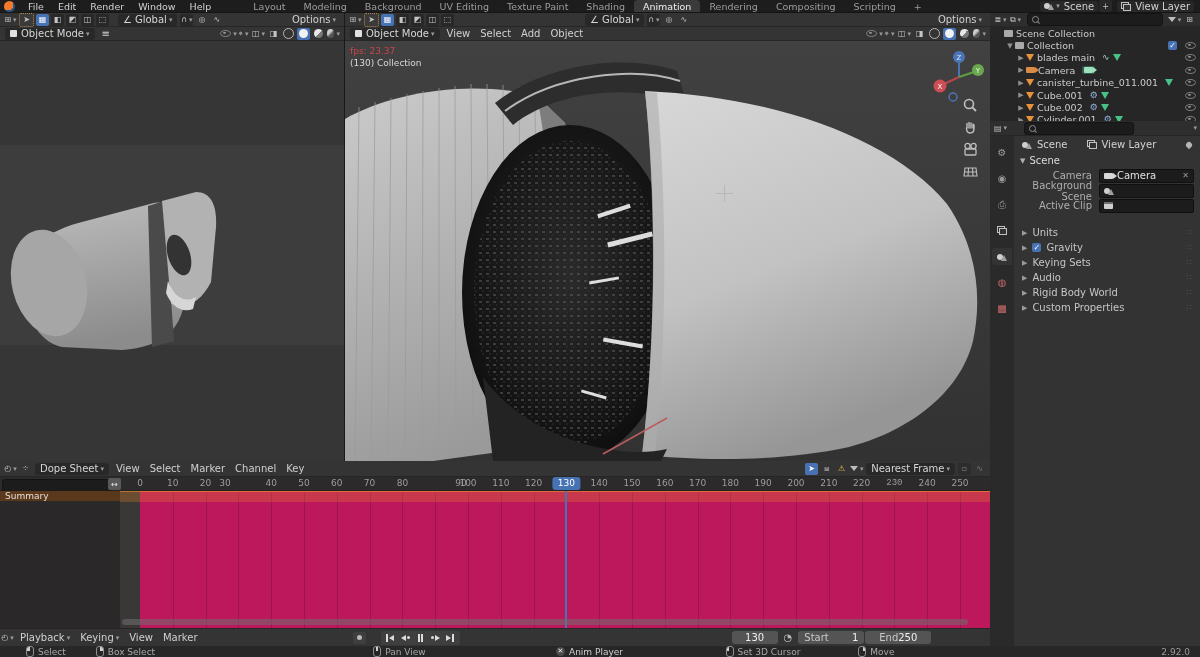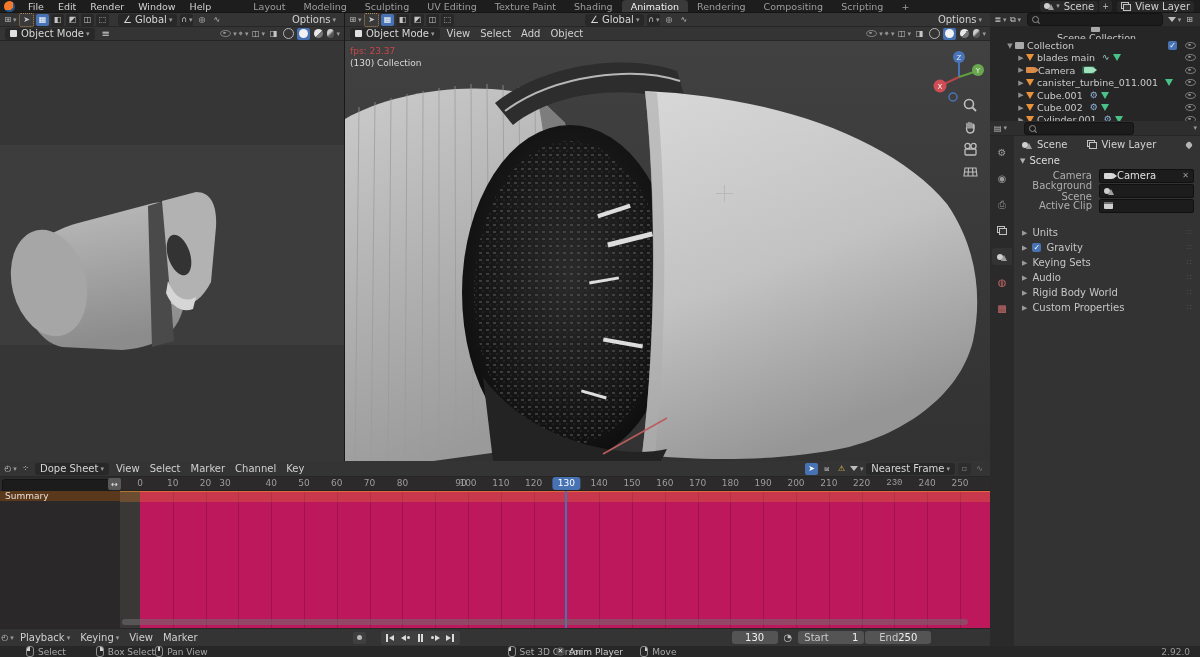--- a/index.html
+++ b/index.html
@@ -135,21 +135,21 @@
     <span class="tmenu">File</span>
         <span class="tmenu">Edit</span>
         <span class="tmenu">Render</span>
         <span class="tmenu">Window</span>
         <span class="tmenu">Help</span>
       </span>
     <span class="wstabs">
 
     <span class="wstab">Layout</span>
         <span class="wstab">Modeling</span>
-        <span class="wstab">Sculpting</span>
+        <span class="wstab">Background</span>
         <span class="wstab">UV Editing</span>
         <span class="wstab">Texture Paint</span>
         <span class="wstab">Shading</span>
         <span class="wstab active">Animation</span>
         <span class="wstab">Rendering</span>
         <span class="wstab">Compositing</span>
         <span class="wstab">Scripting</span>
         <span class="wstab">+</span>
       </span>
     <span class="grow"></span>
@@ -393,21 +393,21 @@
       <span class="search grow" style="margin:0 4px">
           <span class="ic-search"></span>
         </span>
       <span class="ibox plain">
           <span class="ic-funnel"></span>
           <span class="chev">▾</span>
         </span>
       <span class="ibox plain">⊞</span>
     </div>
     <div id="otree">
-        <div class="orow" style="padding-left: 4px; flex-direction: column;">
+        <div class="orow" style="padding-left: 4px;">
           <span class="arrow"></span>
           <span class="ic-box"></span>
           <span class="olabel">Scene Collection</span>
           <span class="grow"></span>
         </div>
         <div class="orow" style="padding-left: 15px;">
           <span class="arrow">▼</span>
           <span class="ic-box"></span>
           <span class="olabel">Collection</span>
           <span class="grow"></span>
@@ -740,21 +740,21 @@
   <div class="abs status">
     <span id="sitems" style="display:flex;align-items:center">
         <span class="sitem" style="margin-left: 26px;">
           <span class="mouse left"></span>
           <span>Select</span>
         </span>
         <span class="sitem" style="margin-left: 30px;">
           <span class="mouse right"></span>
           <span>Box Select</span>
         </span>
-        <span class="sitem" style="">
+        <span class="sitem" style="margin-left: 218px;">
           <span class="mouse middle"></span>
           <span>Pan View</span>
         </span>
         <span class="sitem" style="margin-left: 300px;">
           <span class="mouse left"></span>
           <span>Set 3D Cursor</span>
         </span>
         <span class="sitem" style="margin-left: 58px;">
           <span class="mouse right"></span>
           <span>Move</span>

